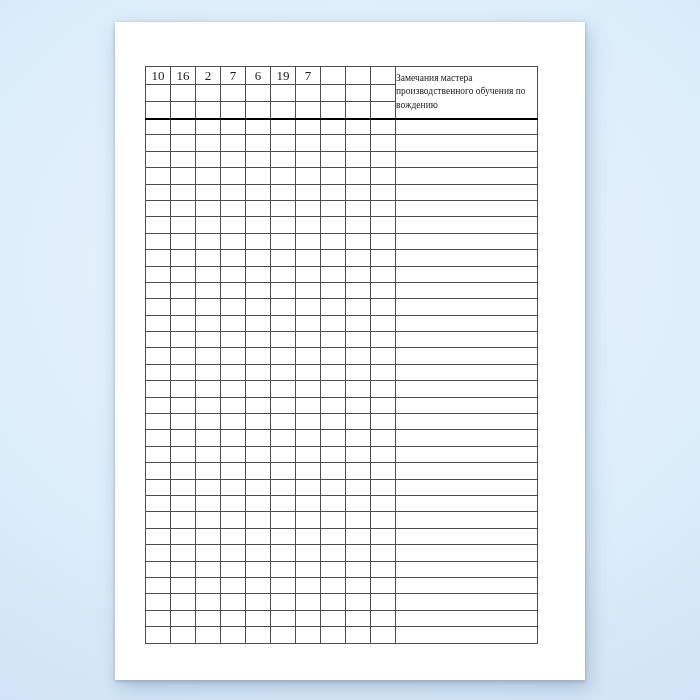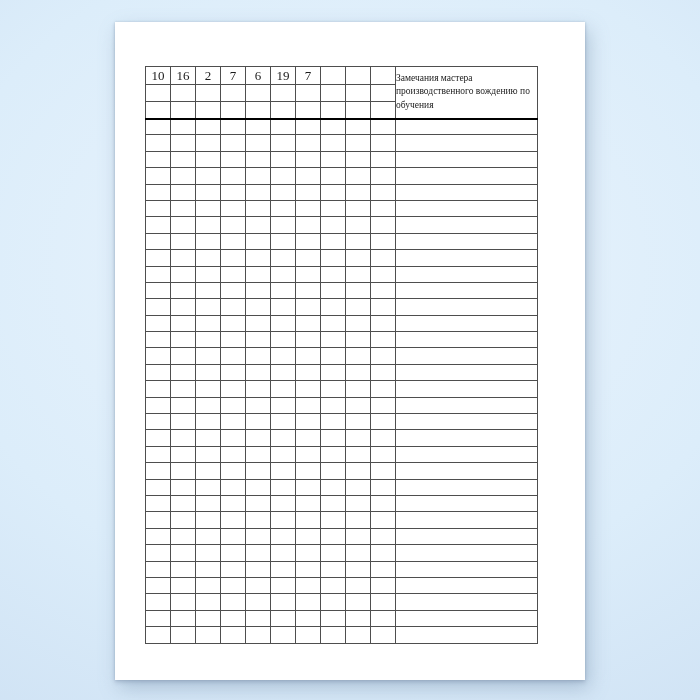--- a/index.html
+++ b/index.html
@@ -97,22 +97,22 @@
           <td class="num-cell">2</td>
           <td class="num-cell">7</td>
           <td class="num-cell">6</td>
           <td class="num-cell">19</td>
           <td class="num-cell">7</td>
           <td class="num-cell"></td>
           <td class="num-cell"></td>
           <td class="num-cell"></td>
           <td class="remarks-cell" rowspan="3">
             <div>Замечания мастера</div>
-            <div>производственного вождению по</div>
-            <div>обучения</div>
+            <div>производственного обучения по</div>
+            <div>вождению</div>
           </td>
         </tr>
         <tr style="height: 17px;">
           <td class="num-cell"></td>
           <td class="num-cell"></td>
           <td class="num-cell"></td>
           <td class="num-cell"></td>
           <td class="num-cell"></td>
           <td class="num-cell"></td>
           <td class="num-cell"></td>

